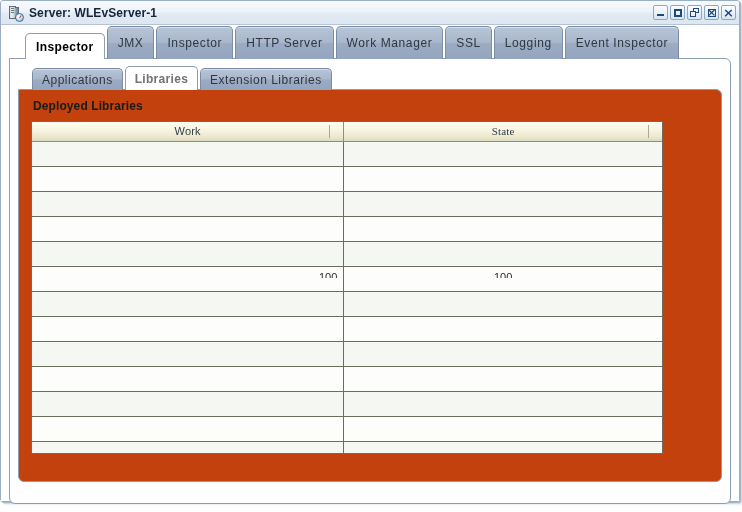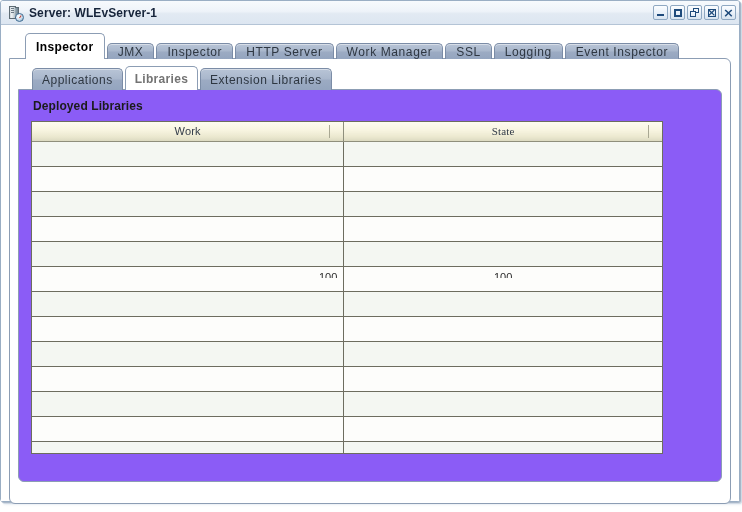--- a/index.html
+++ b/index.html
@@ -208,21 +208,21 @@
     display: flex;
     align-items: flex-end;
     gap: 2px;
     height: 26px;
     padding-left: 16px;
     position: relative;
     z-index: 3;
   }
   .tab {
     box-sizing: border-box;
-    height: 16px;
+    height: 33px;
     display: flex;
     align-items: center;
     padding: 0 10px;
     font-size: 12px;
     color: #2e3742;
     background: linear-gradient(to bottom, #b8c4d6 0%, #a9b7cc 48%, #9cabc3 52%, #94a5bf 100%);
     border: 1px solid #7b8ca6;
     border-bottom: none;
     border-radius: 5px 5px 0 0;
     cursor: pointer;
@@ -292,21 +292,21 @@
     position: relative;
     z-index: 4;
   }
 
   
   #sub-tabpanel {
     position: relative;
     margin-top: -1px;
     height: 393px;
     box-sizing: border-box;
-    background: #8b5cf6;
+    background: #c2410c;
     border: 1px solid #8c9db4;
     border-radius: 0 6px 6px 6px;
     padding: 9px 12px 10px 12px;
   }
 
   #section-title {
     font-size: 12px;
     font-weight: bold;
     color: #1b1b1b;
     margin: 0 0 8px 2px;

